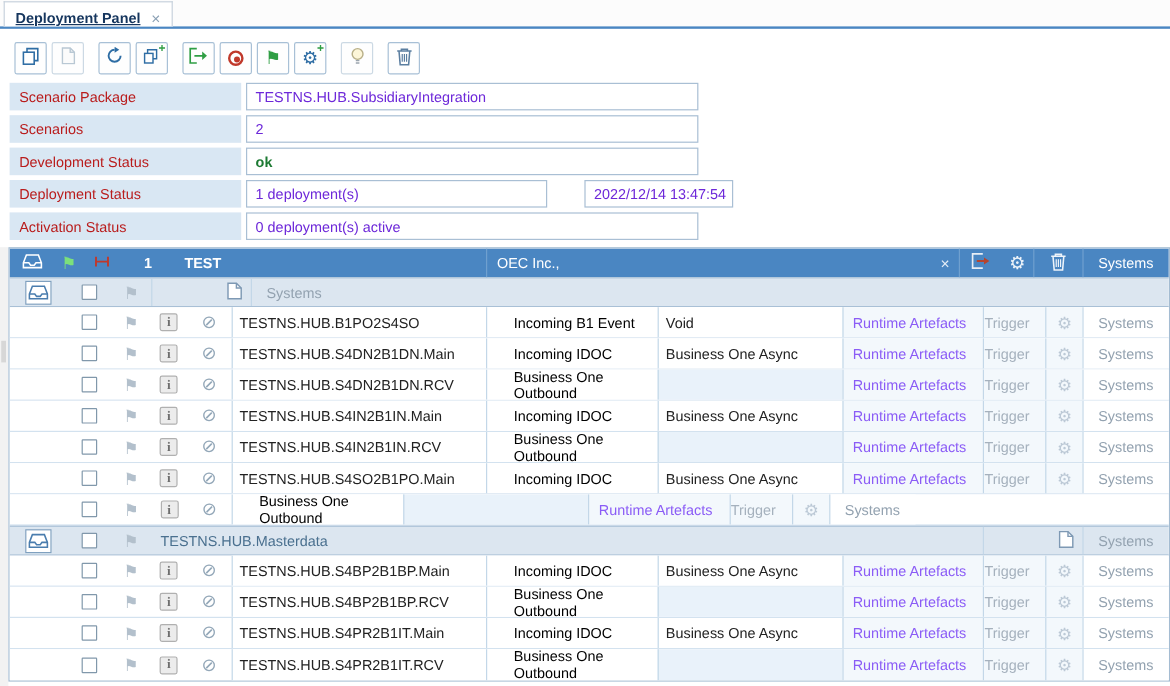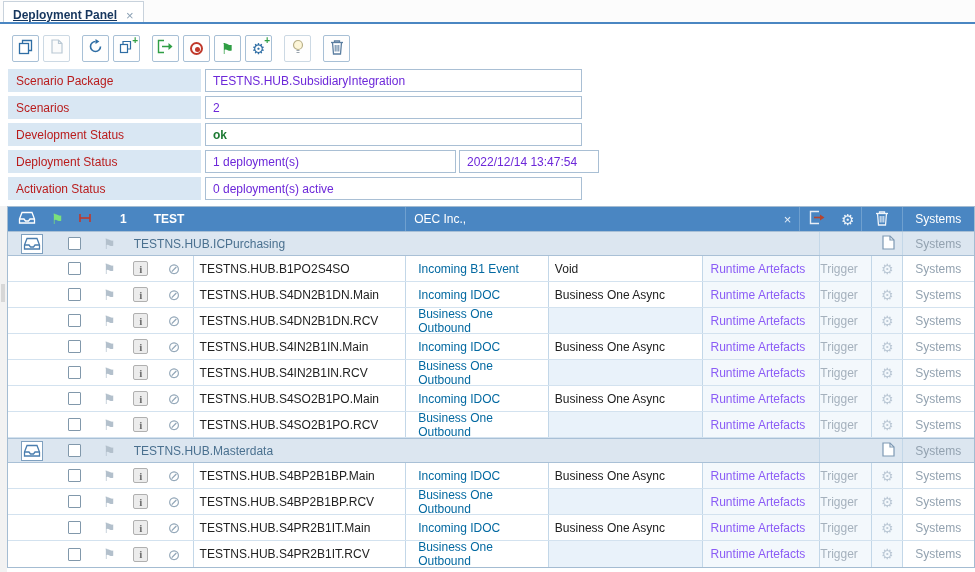--- a/index.html
+++ b/index.html
@@ -30,21 +30,21 @@
 
   
   .form { margin-left:8px; }
   .frow { display:flex; margin-bottom:4px; height:23px; }
   .flabel { width:193px; background:#d9e7f3; display:flex; align-items:center; padding-left:8px;
             color:#b91c1c; margin-right:4px; }
   .ffield { border:1px solid #a9bfd4; background:#fff; display:flex; align-items:center;
             padding-left:7px; color:#6d28d9; }
   .fw-main { width:377px; }
   .fw-dep  { width:251px; margin-right:3px; }
-  .fw-date { width:140px; }
+  .fw-date { width:124px;margin-left:28px; }
   .ok-green { color:#1d7a33; font-weight:bold; }
 
   
   .splitter { position:absolute; left:0; top:206px; width:7px; height:366px; background:#f2f2f2; }
   .splitter-handle { position:absolute; left:1px; top:78px; width:4px; height:18px; background:#d7d7d7; }
 
   
   .scn-table { position:absolute; left:7px; top:206px; width:968px; border:1px solid #a4bcd2;
                background:#fff; overflow:hidden; }
   .trow { display:flex; align-items:stretch; }
@@ -70,21 +70,21 @@
   .traybox { width:22px; height:20px; border:1px solid #7fa0bf; background:#fff; display:flex;
              align-items:center; justify-content:center; color:#4a7dae; }
   .glabel { width:695px; padding-left:8px; color:#4a708f; }
   .gdoc { width:83px; justify-content:flex-end; padding-right:7px; }
 
   
   .drow { height:26px; background:#fff; border-bottom:1px solid #d3e2ef; }
   .drow:last-child { border-bottom:none; }
   .c1{width:48px;} .c2{width:37px;} .c3{width:33px;} .c4{width:30px;} .c5{width:37px;}
   .cname{width:213px;padding-left:6px;background:#fff;color:#222;}
-  .ctype{width:143px;padding-left:12px;background:#fff;color:#0369a1;}
+  .ctype{width:143px;padding-left:22px;background:#fff;color:#000000;}
   .csub{width:154px;padding-left:6px;background:#fff;color:#222;}
   .csub.empty{background:#e9f2fa;}
   .cruntime{width:118px;padding-left:8px;color:#8b5cf6;background:#f3f8fc;}
   .ctrigger{width:52px;padding-left:0;color:#a5b1bd;background:#f3f8fc;}
   .cgear{width:31px;background:#f3f8fc;justify-content:center;}
   .csys{width:72px;padding-left:12px;color:#93a2b0;background:#fff;}
   .gsys{background:transparent;}
 
   .cb { width:13px; height:13px; border:1px solid #8198ab; background:#fff; display:inline-block; border-radius:1px; }
   .flag.dim { color:#b3c0cc; font-size:14px; line-height:1; }
@@ -249,21 +249,20 @@
                 <path d="M1.5 9 H6 L7.5 11 H10.5 L12 9 H16.5" fill="none" stroke="currentColor" stroke-width="1.3"></path>
               </svg>
             </span>
           </div>
           <div class="cell c2 cc">
             <span class="cb"></span>
           </div>
           <div class="cell c3 cc">
             <span class="flag dim">⚑</span>
           </div>
-          <div class="cell glabel">TESTNS.HUB.ICPurchasing</div>
           <div class="cell gdoc bl">
             <span><svg width="13" height="15" viewBox="0 0 13 15">
                 <path d="M1 1 H8 L12 5 V14 H1 Z" fill="#fff" stroke="#7e99b4" stroke-width="1.2"></path>
                 <path d="M8 1 V5 H12" fill="none" stroke="#7e99b4" stroke-width="1.2"></path>
               </svg></span>
           </div>
           <div class="cell csys bl gsys">Systems</div>
         </div>
         <div class="trow drow">
           <div class="cell c1"></div>
@@ -416,21 +415,20 @@
           </div>
           <div class="cell c3 cc">
             <span class="flag dim">⚑</span>
           </div>
           <div class="cell c4 cc">
             <span class="infob">i</span>
           </div>
           <div class="cell c5 cc">
             <span class="proh">⊘</span>
           </div>
-          <div class="cell cname bl">TESTNS.HUB.S4SO2B1PO.RCV</div>
           <div class="cell ctype bl">Business One Outbound</div>
           <div class="cell csub bl empty"></div>
           <div class="cell cruntime bl">Runtime Artefacts</div>
           <div class="cell ctrigger bl">Trigger</div>
           <div class="cell cgear bl cc">
             <span class="gear dim2">⚙</span>
           </div>
           <div class="cell csys bl">Systems</div>
         </div>
         <div class="trow grow">

